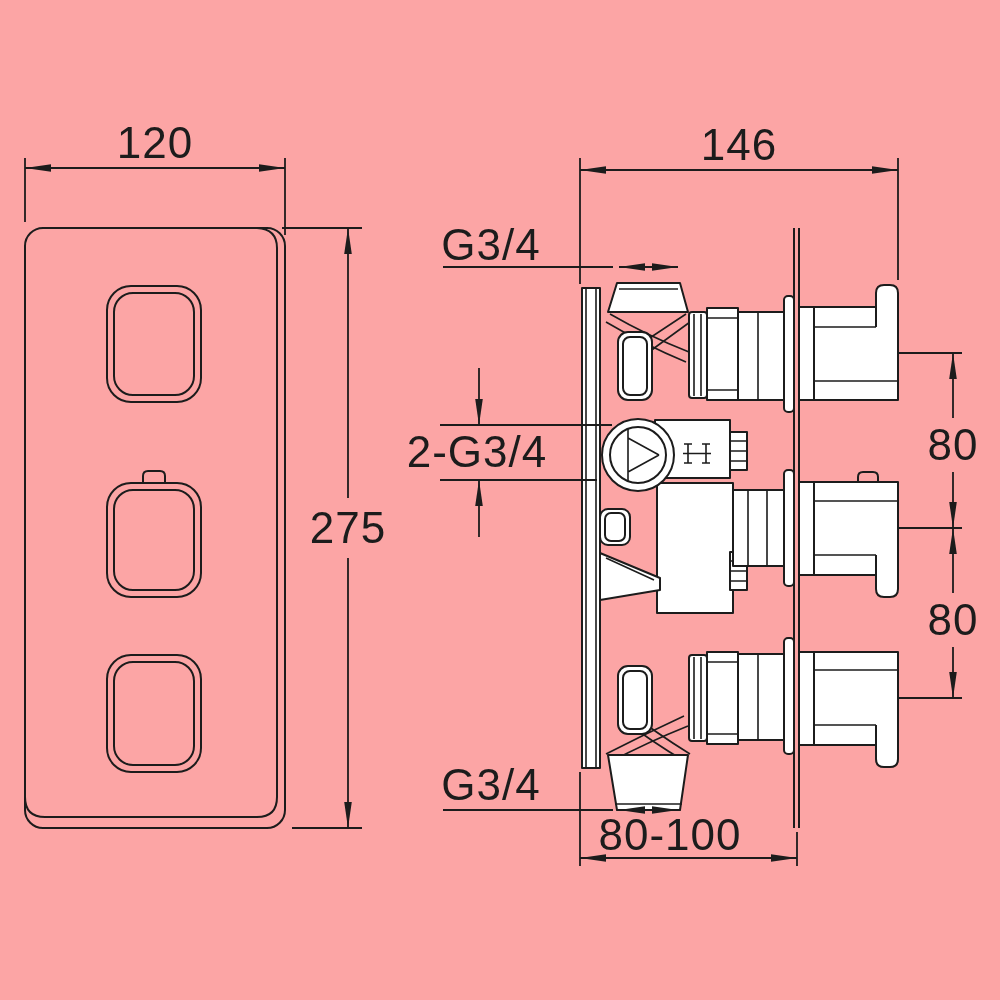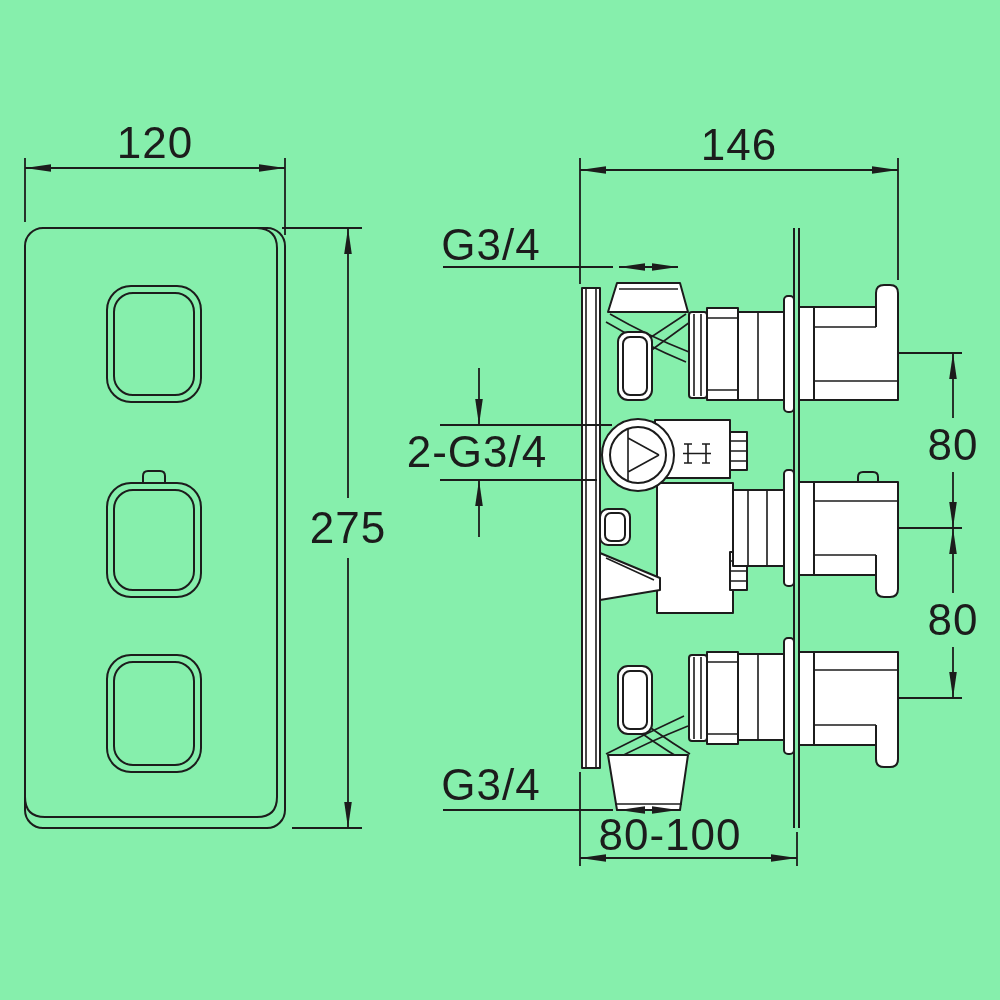--- a/index.html
+++ b/index.html
@@ -1,16 +1,16 @@
 <!DOCTYPE html>
 <html><head>
 <meta charset="utf-8">
 <style>
   html,body{margin:0;padding:0;background:#ffffff;}
-  .page{width:1000px;height:1000px;background:#86efac;position:relative;font-family:"Liberation Sans",sans-serif;}
+  .page{width:1000px;height:1000px;background:#fca5a5;position:relative;font-family:"Liberation Sans",sans-serif;}
   svg{display:block;}
   .s  {fill:none;stroke:#1c1c1c;stroke-width:2;stroke-linejoin:round;stroke-linecap:butt;}
   .w  {fill:#ffffff;stroke:#1c1c1c;stroke-width:2;stroke-linejoin:round;}
   .thin{fill:none;stroke:#1c1c1c;stroke-width:1.6;}
   .dim{fill:none;stroke:#1c1c1c;stroke-width:1.8;}
   text.lbl{fill:#1c1c1c;font-family:"Liberation Sans",sans-serif;font-size:44px;letter-spacing:1px;}
   text.mid{text-anchor:middle;}
 </style>
 </head>
 <body>

